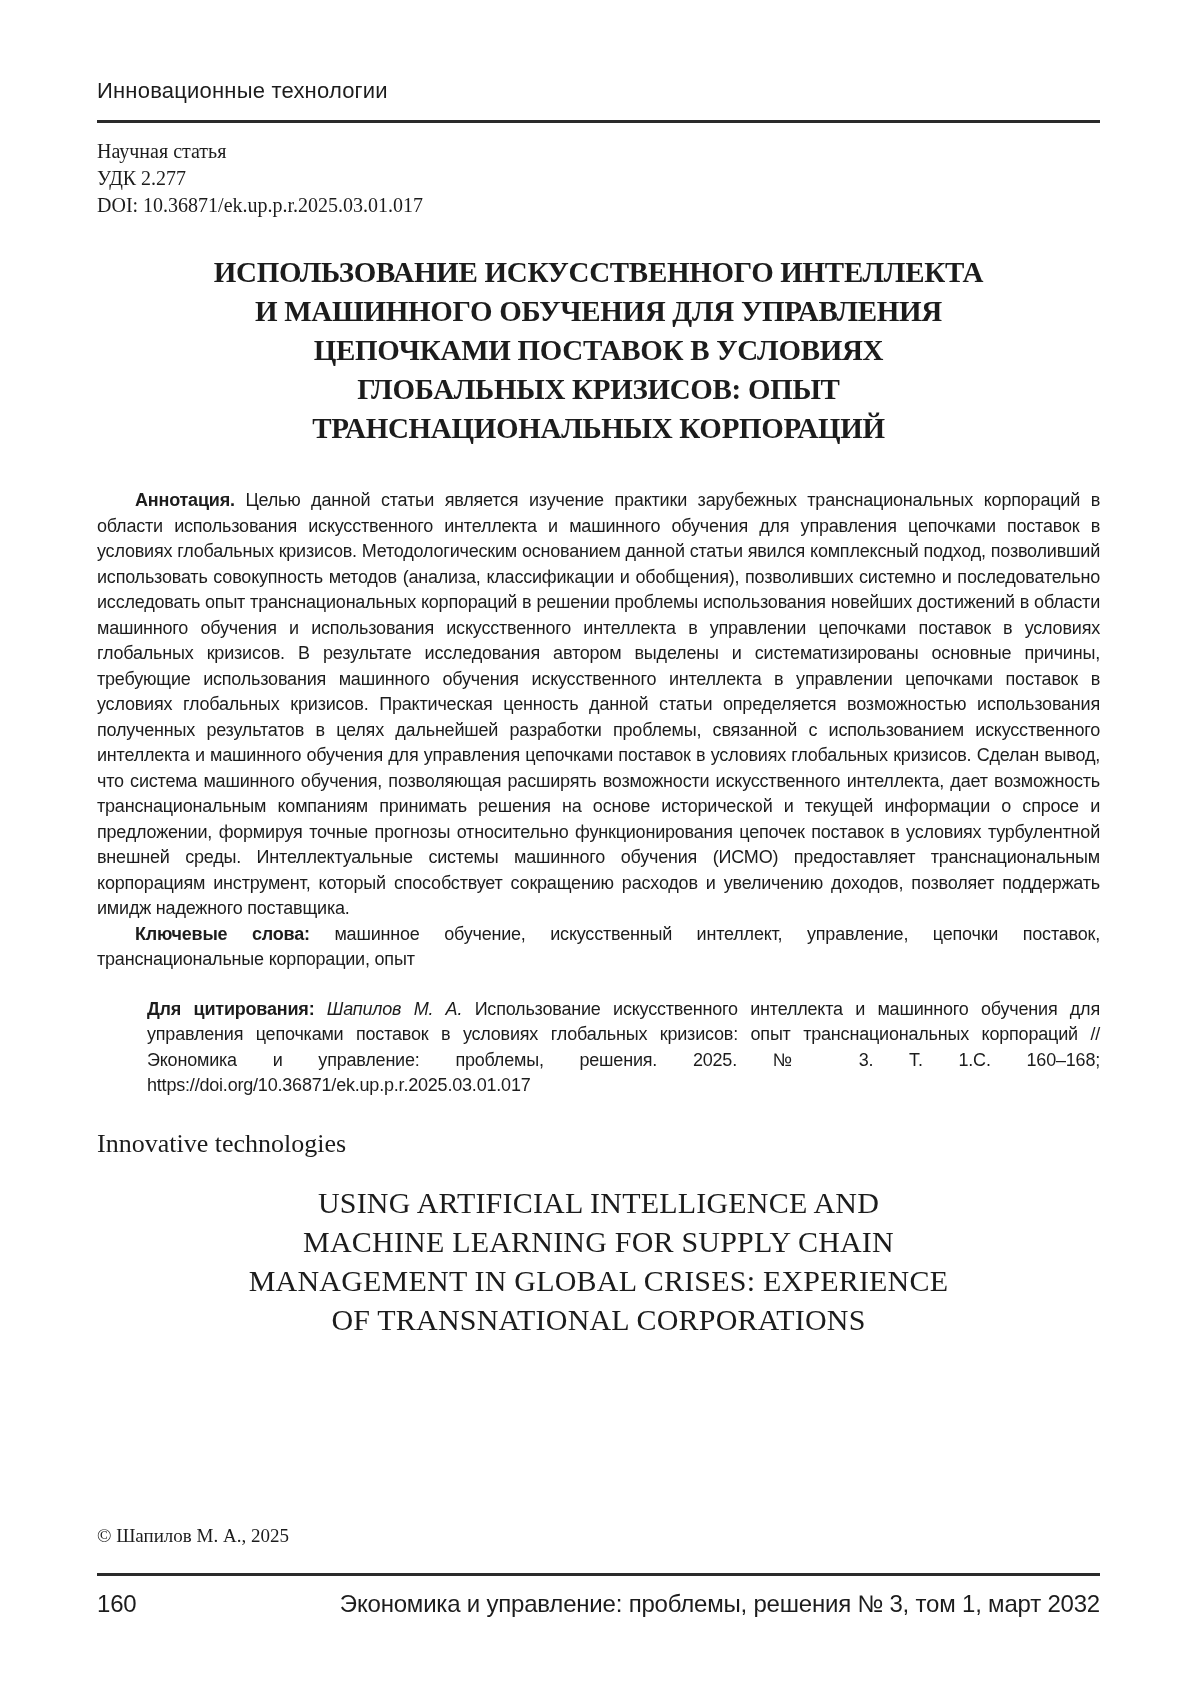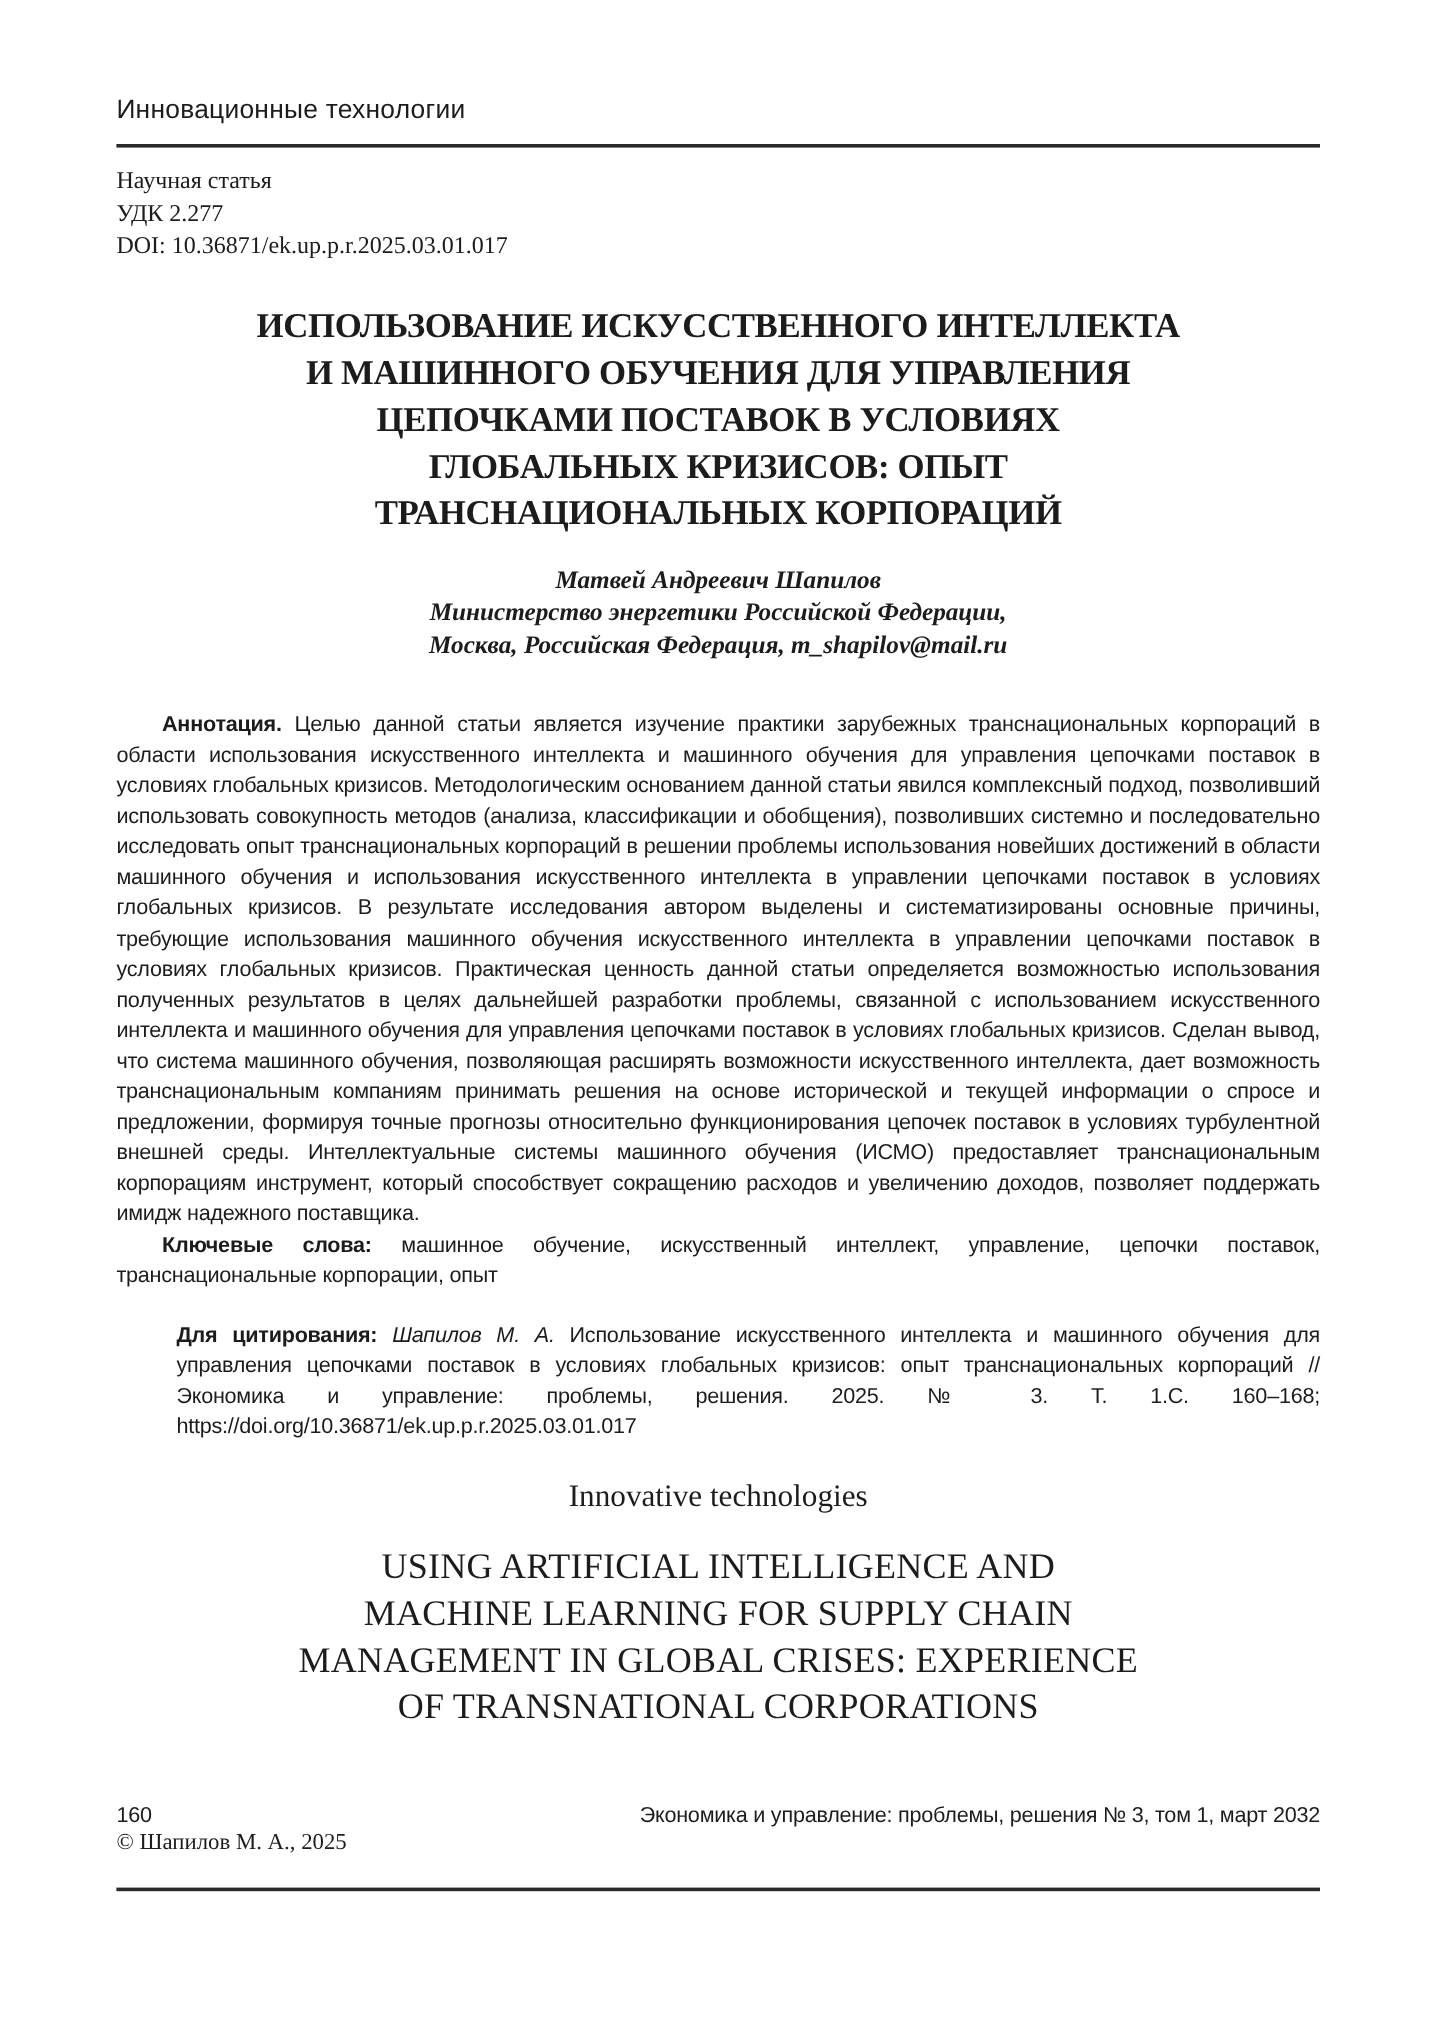--- a/index.html
+++ b/index.html
@@ -65,21 +65,20 @@
   .citation { margin-top:24px; margin-left:50px; text-indent:0; }
   .b { font-weight:bold; }
   .i { font-style:italic; }
   .original-article {
     margin-top:28px;
     font-size:20px;
     line-height:24px;
   }
   .section-header-en {
     margin-top:30px;
-    text-align:center;
     font-size:26px;
     line-height:30px;
   }
   .title-en {
     margin-top:24px;
     text-align:center;
     font-weight:normal;
     font-size:30px;
     line-height:39px;
     letter-spacing:0.2px;
@@ -91,26 +90,26 @@
     line-height:23px;
   }
   .footer-rule {
     position:absolute;
     left:97px; right:100px; top:1573px;
     border:none;
     border-top:3px solid #2a2a2a;
   }
   .footer-row {
     position:absolute;
-    left:97px; right:100px; top:1499px;
+    left:97px; right:100px; top:1591px;
     display:flex;
     justify-content:space-between;
     align-items:baseline;
     font-family:"Liberation Sans","DejaVu Sans",sans-serif;
-    font-size:18px;
+    font-size:24px;
     line-height:26px;
     letter-spacing:-0.2px;
   }
 </style>
 </head>
 <body>
 
 <div class="page">
 
   <div class="section-header-ru">Инновационные технологии</div>
@@ -124,25 +123,20 @@
   </div>
 
   <h1 class="title-ru">
     <div>ИСПОЛЬЗОВАНИЕ ИСКУССТВЕННОГО ИНТЕЛЛЕКТА</div>
     <div>И МАШИННОГО ОБУЧЕНИЯ ДЛЯ УПРАВЛЕНИЯ</div>
     <div>ЦЕПОЧКАМИ ПОСТАВОК В УСЛОВИЯХ</div>
     <div>ГЛОБАЛЬНЫХ КРИЗИСОВ: ОПЫТ</div>
     <div>ТРАНСНАЦИОНАЛЬНЫХ КОРПОРАЦИЙ</div>
   </h1>
 
-  <div class="author-block">
-    <div>Матвей Андреевич Шапилов</div>
-    <div>Министерство энергетики Российской Федерации,</div>
-    <div>Москва, Российская Федерация, m_shapilov@mail.ru</div>
-  </div>
 
   <p class="sans-body abstract"><span class="b">Аннотация.</span> <span>Целью данной статьи является изучение практики зарубежных транснациональных корпораций в области использования искусственного интеллекта и машинного обучения для управления цепочками поставок в условиях глобальных кризисов. Методологическим основанием данной статьи явился комплексный подход, позволивший использовать совокупность методов (анализа, классификации и обобщения), позволивших системно и последовательно исследовать опыт транснациональных корпораций в решении проблемы использования новейших достижений в области машинного обучения и использования искусственного интеллекта в управлении цепочками поставок в условиях глобальных кризисов. В результате исследования автором выделены и систематизированы основные причины, требующие использования машинного обучения искусственного интеллекта в управлении цепочками поставок в условиях глобальных кризисов. Практическая ценность данной статьи определяется возможностью использования полученных результатов в целях дальнейшей разработки проблемы, связанной с использованием искусственного интеллекта и машинного обучения для управления цепочками поставок в условиях глобальных кризисов. Сделан вывод, что система машинного обучения, позволяющая расширять возможности искусственного интеллекта, дает возможность транснациональным компаниям принимать решения на основе исторической и текущей информации о спросе и предложении, формируя точные прогнозы относительно функционирования цепочек поставок в условиях турбулентной внешней среды. Интеллектуальные системы машинного обучения (ИСМО) предоставляет транснациональным корпорациям инструмент, который способствует сокращению расходов и увеличению доходов, позволяет поддержать имидж надежного поставщика.</span></p>
 
   <p class="sans-body keywords"><span class="b">Ключевые слова:</span> <span>машинное обучение, искусственный интеллект, управление, цепочки поставок, транснациональные корпорации, опыт</span></p>
 
   <p class="sans-body citation"><span class="b">Для цитирования:</span> <span class="i">Шапилов М. А.</span> <span>Использование искусственного интеллекта и машинного обучения для управления цепочками поставок в условиях глобальных кризисов: опыт транснациональных корпораций // Экономика и управление: проблемы, решения. 2025. № 3. Т. 1.С. 160–168; https://doi.org/10.36871/ek.up.p.r.2025.03.01.017</span></p>
 
 
   <div class="section-header-en">Innovative technologies</div>
 

